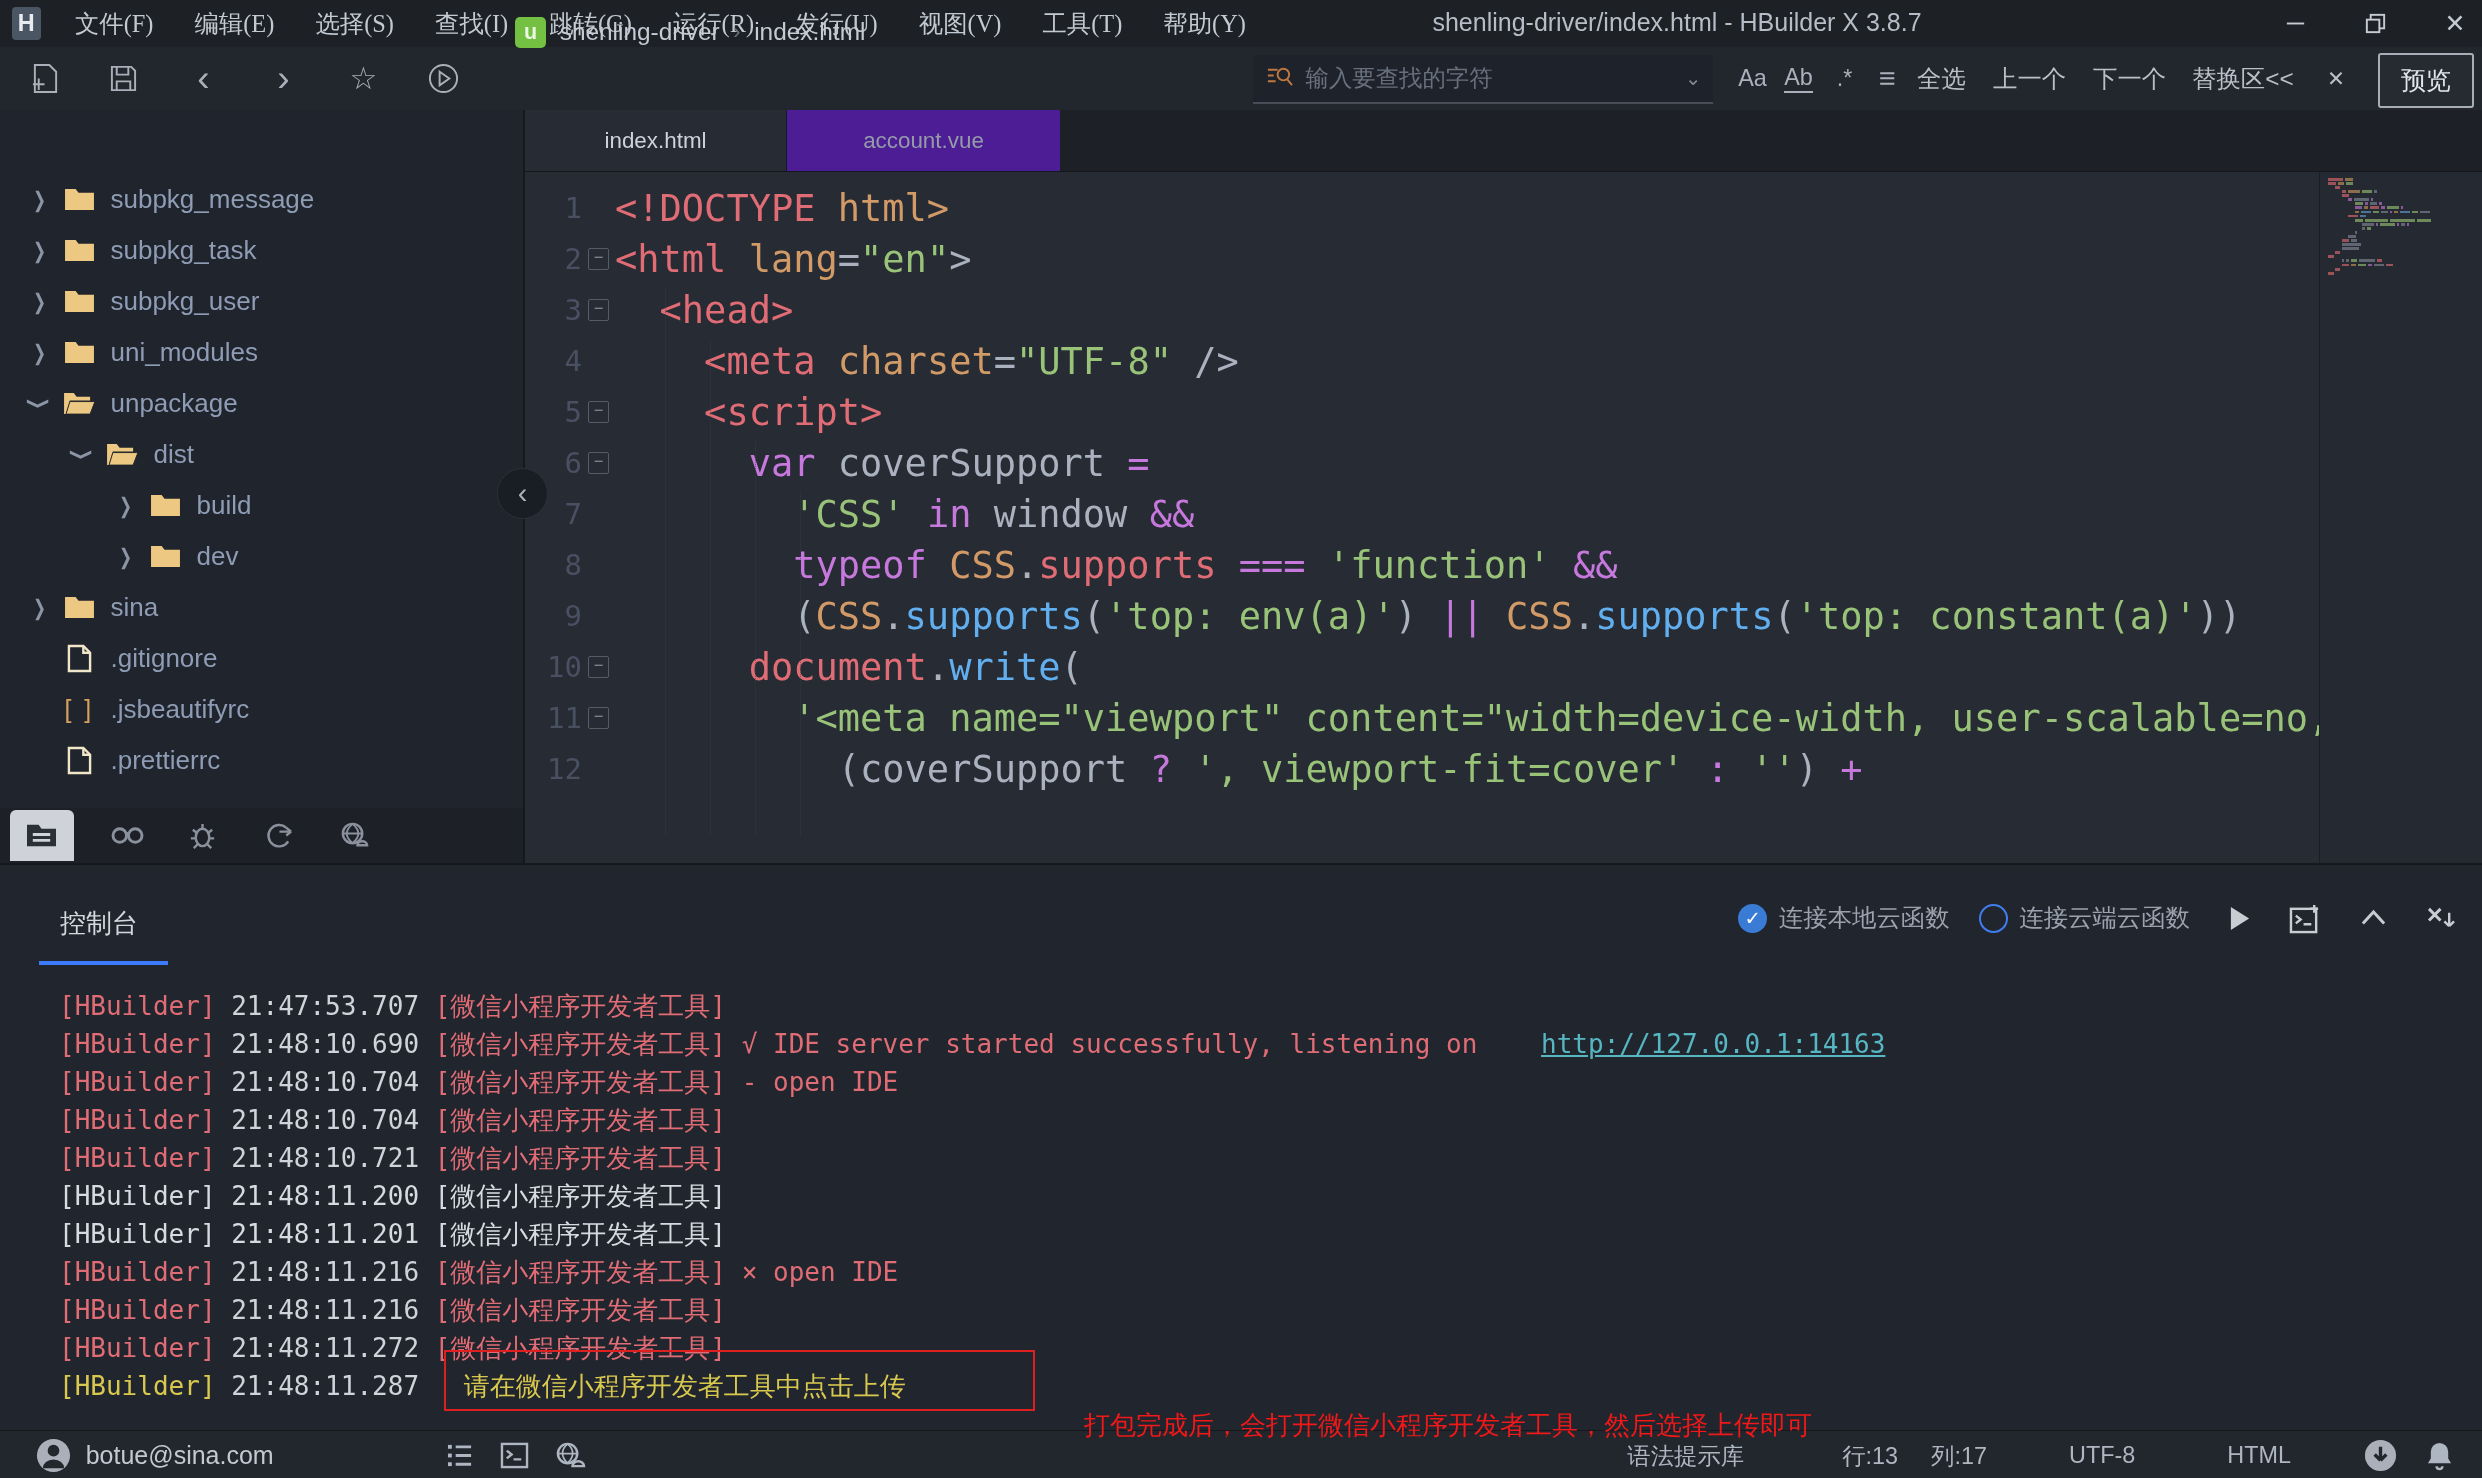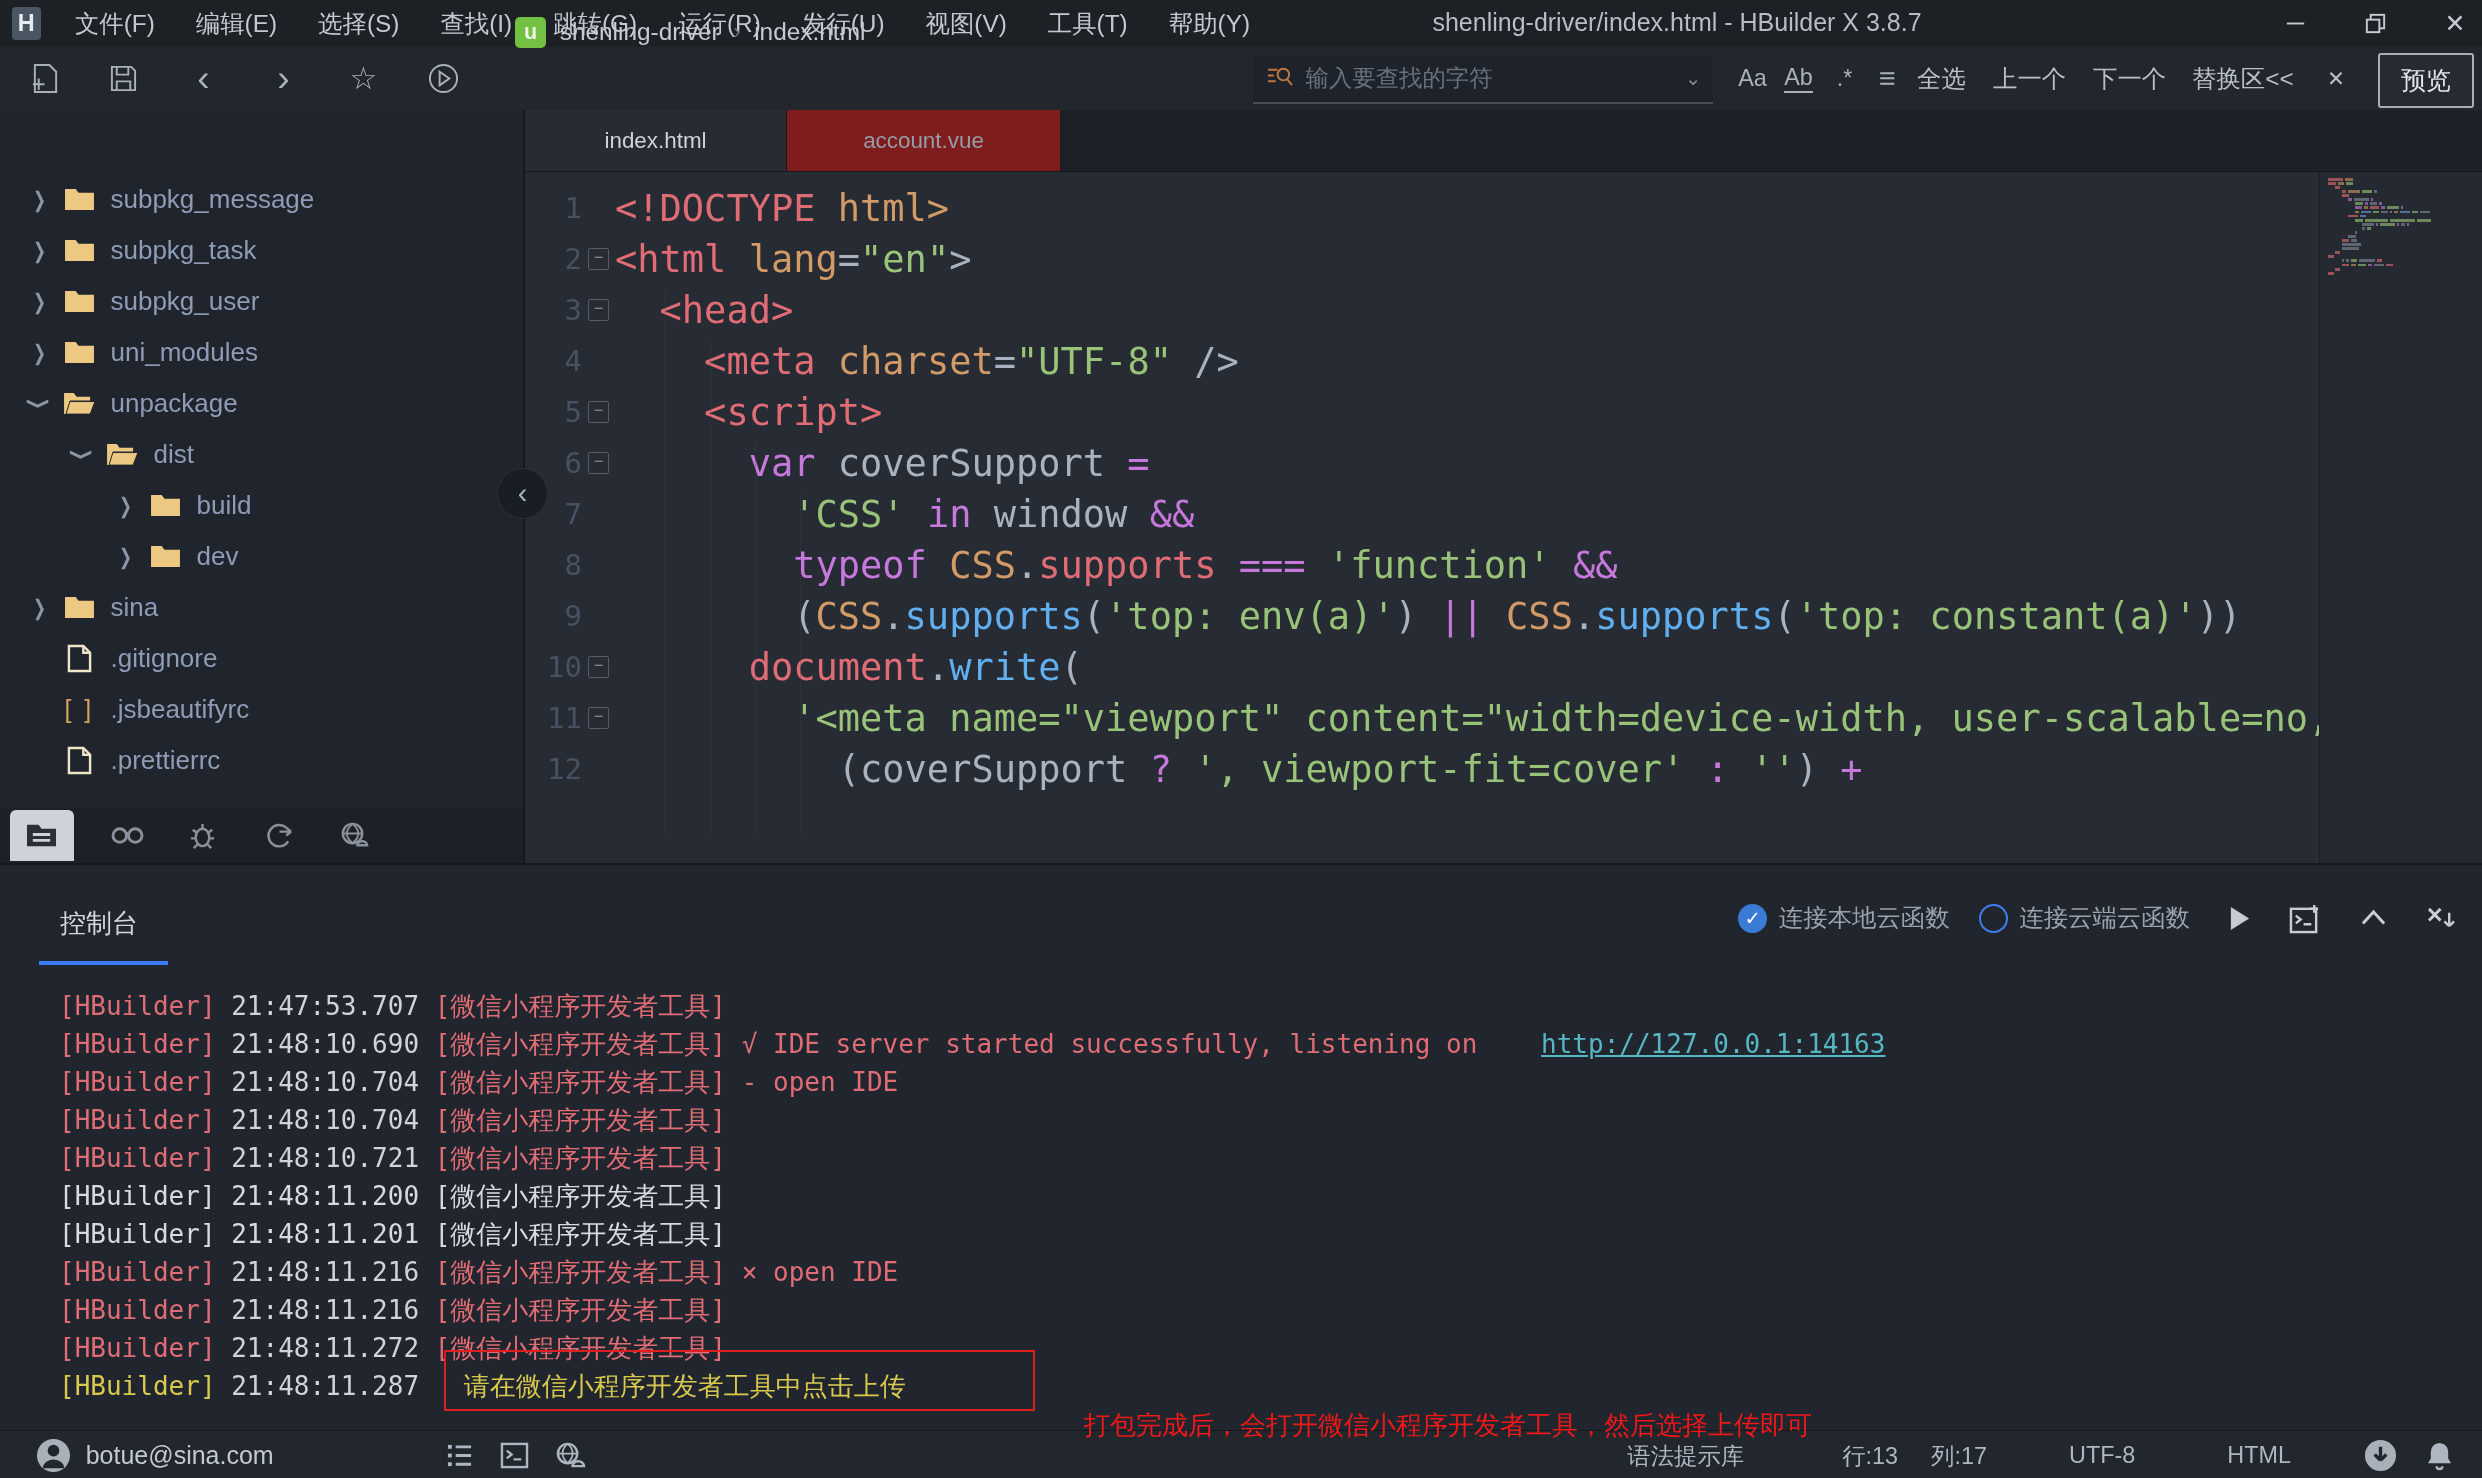--- a/index.html
+++ b/index.html
@@ -3,21 +3,21 @@
 <meta charset="utf-8">
 <style>
   html,body{margin:0;padding:0;background:#14171c;}
   body{width:2483px;height:1478px;position:relative;overflow:hidden;
        font-family:"Liberation Sans",sans-serif;-webkit-font-smoothing:antialiased;}
   .abs{position:absolute;}
   
   #titlebar{left:0;top:0;width:2483px;height:47px;background:#1d2126;display:flex;align-items:center;color:#c3c9d1;}
   #logo{width:29px;height:33px;margin:0 13.7px 0 11.7px;background:#4a5663;border-radius:3.9px;color:#e8ecf1;
         font-weight:bold;font-size:23.4px;display:flex;align-items:center;justify-content:center;}
-  #menus{display:flex;align-items:flex-start;height:100%;}
+  #menus{display:flex;align-items:flex-start;height:100%;font-family:Liberation Serif, serif;}
   .menu-item{padding:0 20.5px;font-size:24.4px;line-height:47px;cursor:default;}
   #win-title{position:absolute;left:1404px;width:546px;text-align:center;font-size:25px;color:#b6bdc7;}
   .winbtn{position:absolute;top:0;width:68px;height:47px;display:flex;align-items:center;justify-content:center;color:#c6cbd2;font-size:25px;}
   
   #toolbar{left:0;top:47px;width:2483px;height:63px;background:#22262d;border-bottom:1px solid #15181c;}
   .tbicon{position:absolute;top:0;height:63px;width:59px;display:flex;align-items:center;justify-content:center;color:#a9b0ba;}
   .tbicon svg{display:block;}
   #breadcrumb{position:absolute;left:515px;top:7.8px;height:49px;display:flex;align-items:center;font-size:24.4px;color:#c5cbd4;}
   #bc-badge{width:31px;height:31px;background:#74c043;border-radius:4.9px;color:#eaf6e2;font-size:21.5px;font-weight:bold;
             display:flex;align-items:center;justify-content:center;margin-right:13.7px;}
@@ -41,21 +41,21 @@
   .brk{color:#d8a05e;font-size:25px;letter-spacing:2.9px;}
   #side-tabs{position:absolute;left:0;top:698px;width:523px;height:55px;background:#1d2127;display:flex;align-items:center;}
   .sicon{width:64px;height:49px;display:flex;align-items:center;justify-content:center;color:#8a919c;}
   .sicon.active{background:#cfd3d9;border-radius:5.9px 5.9px 0 0;color:#2b2f36;margin-left:9.8px;height:51px;}
   #collapse-btn{left:497px;top:468px;width:49px;height:49px;border-radius:50%;background:#191d24;border:1px solid #2b303a;
                 color:#aab2bf;font-size:29px;display:flex;align-items:center;justify-content:center;z-index:4;}
   
   #tabbar{left:525px;top:110px;width:1958px;height:61px;background:#1d2127;display:flex;}
   .tab{height:61px;display:flex;align-items:center;justify-content:center;font-size:22.4px;}
   .tab.active{background:#272b33;color:#ced3db;width:261px;}
-  .tab.inactive{background:#7f1d1d;color:#959ca8;width:273px;border-left:1px solid #15181c;}
+  .tab.inactive{background:#4c1d95;color:#959ca8;width:273px;border-left:1px solid #15181c;}
   #editor{left:525px;top:172px;width:1958px;height:691px;background:#272b33;overflow:hidden;}
   #code{padding-top:10.7px;font-family:"DejaVu Sans Mono",monospace;font-size:37px;}
   .code-line{height:51px;display:flex;align-items:center;white-space:pre;}
   .lnum{width:57px;text-align:right;color:#495061;font-size:29px;flex:none;font-family:"DejaVu Sans Mono",monospace;}
   .foldcell{width:33px;flex:none;display:flex;align-items:center;justify-content:center;}
   .fold-box{width:19.5px;height:19.5px;border:1px solid #555c68;color:#7e8694;font-size:15.6px;line-height:17.6px;text-align:center;border-radius:2px;}
   .ltext{flex:none;}
   .t-red{color:#e06c75}.t-orange{color:#d19a66}.t-green{color:#98c379}
   .t-purple{color:#c678dd}.t-blue{color:#61afef}.t-fg{color:#abb2bf}
   .guide{position:absolute;width:0;border-left:1px dotted #3c4350;opacity:.55;}

